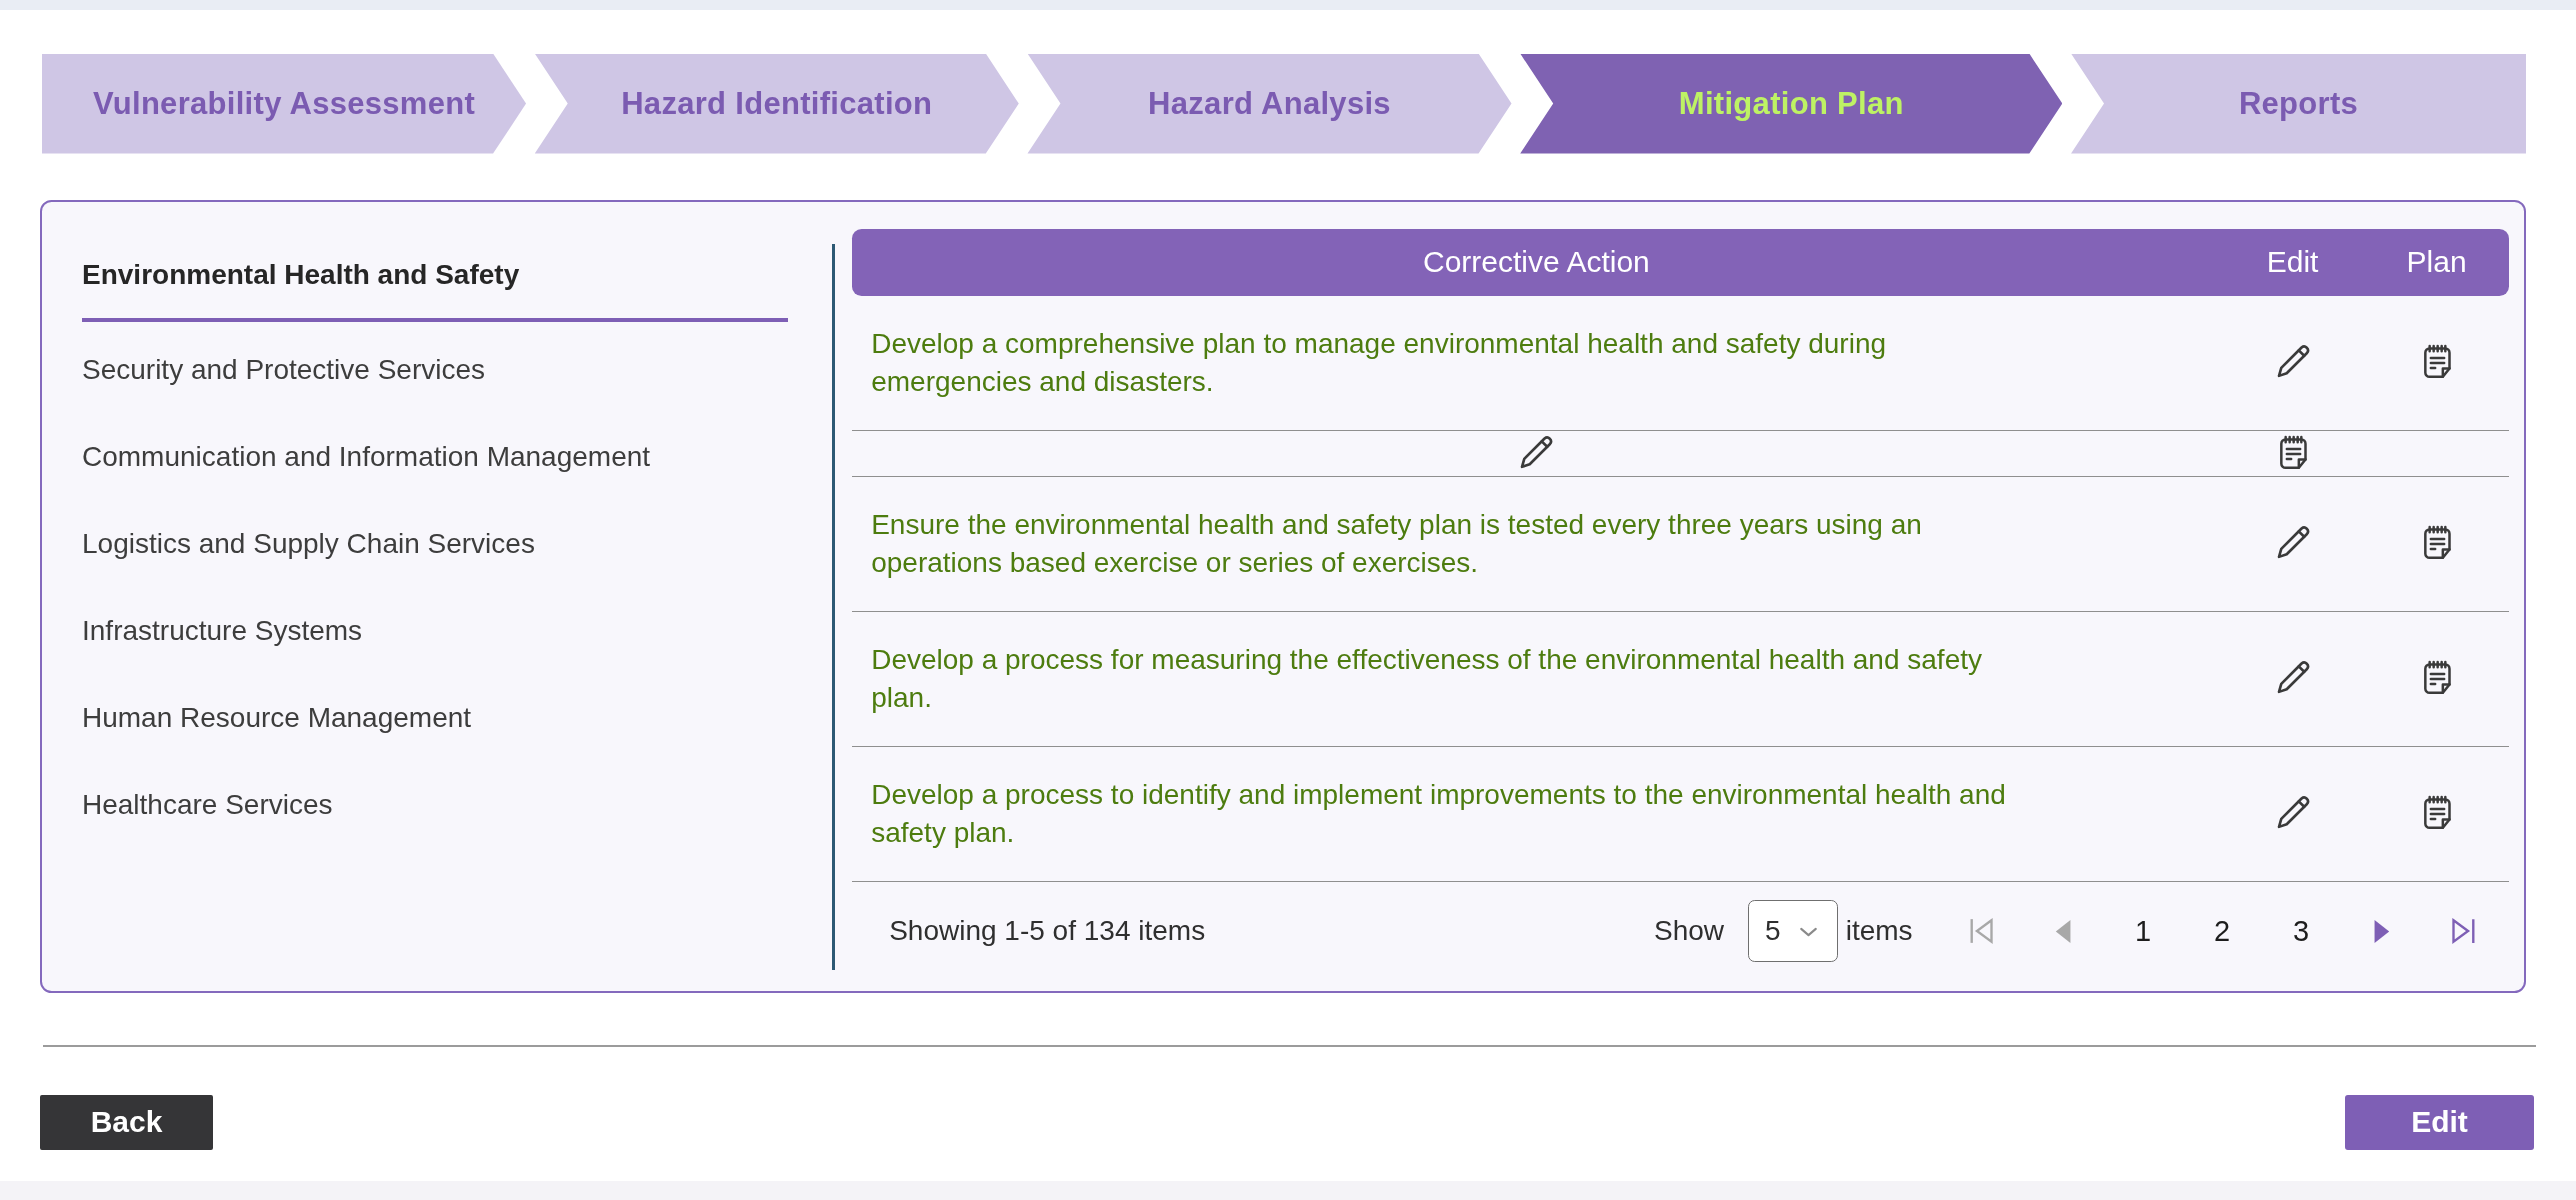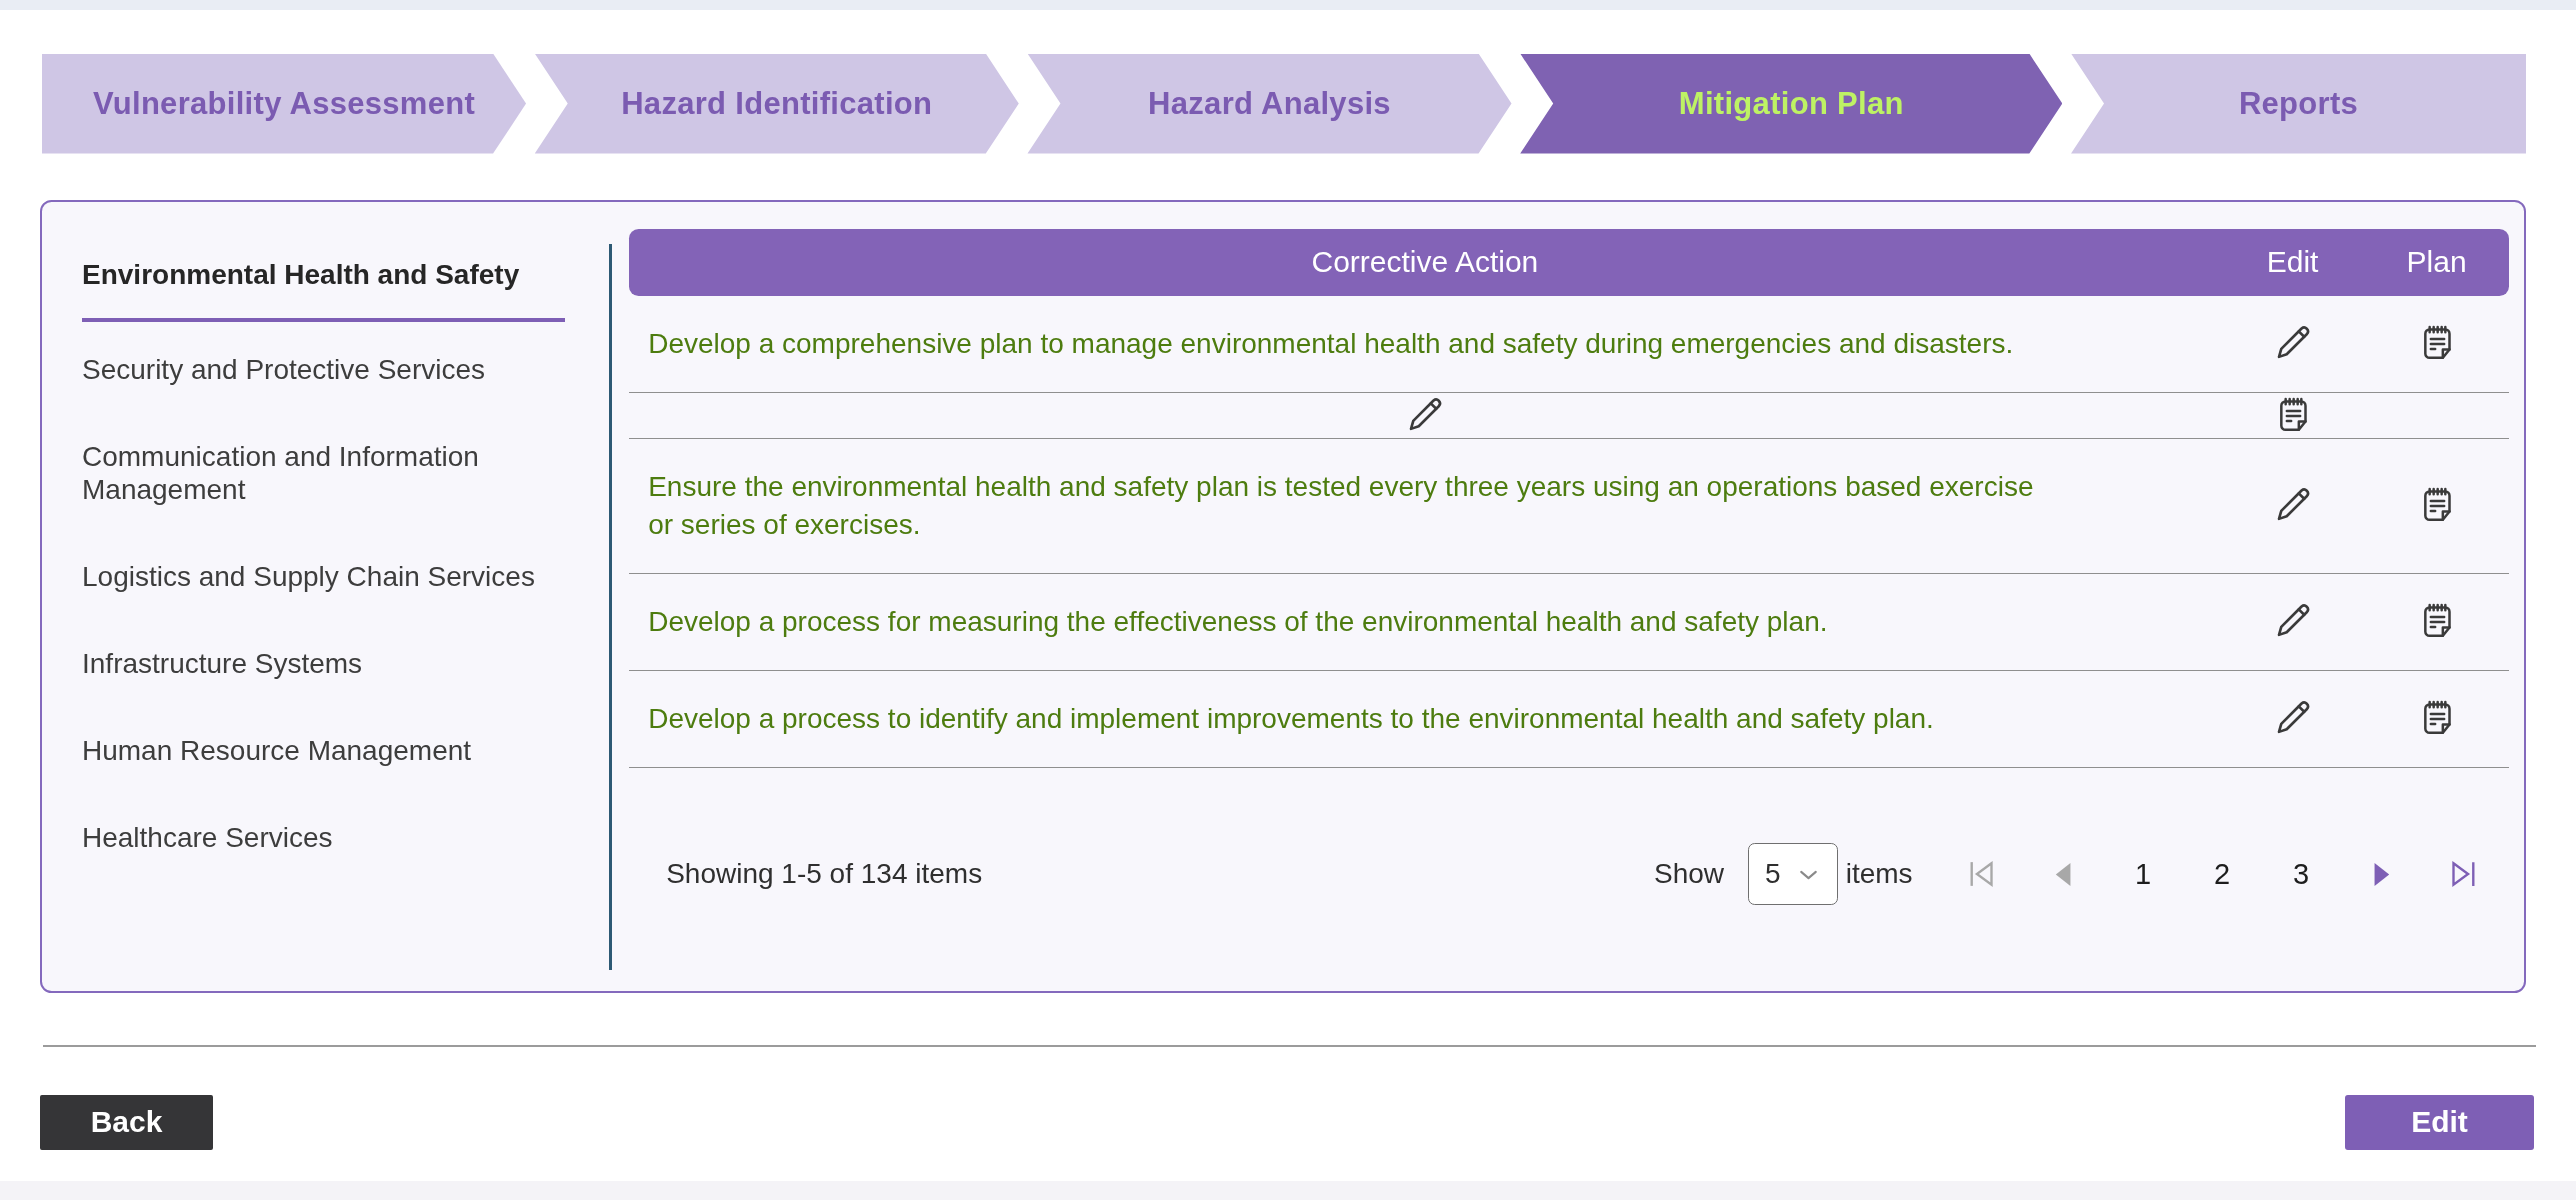--- a/index.html
+++ b/index.html
@@ -39,21 +39,21 @@
   .panel {
     margin: 46px 50px 0 40px;
     height: 793px;
     border: 2.9px solid #8469bd;
     border-radius: 11.5px;
     background: #f8f7fc;
     display: flex;
     box-sizing: border-box;
     overflow: hidden;
   }
-  .sidebar { width: 567px; padding: 56px 0 0 40px; box-sizing: border-box; flex-shrink: 0; }
+  .sidebar { width: 790px; padding: 56px 0 0 40px; box-sizing: border-box; flex-shrink: 0; }
   .side-item {
     font-size: 28px; color: #3d3d3d;
     margin: 0 44px 54px 0;
     cursor: pointer;
     line-height: 33px;
   }
   .side-item.selected {
     font-weight: bold; color: #262626;
     padding-bottom: 27px;
     border-bottom: 4.8px solid #7e5fb5;

